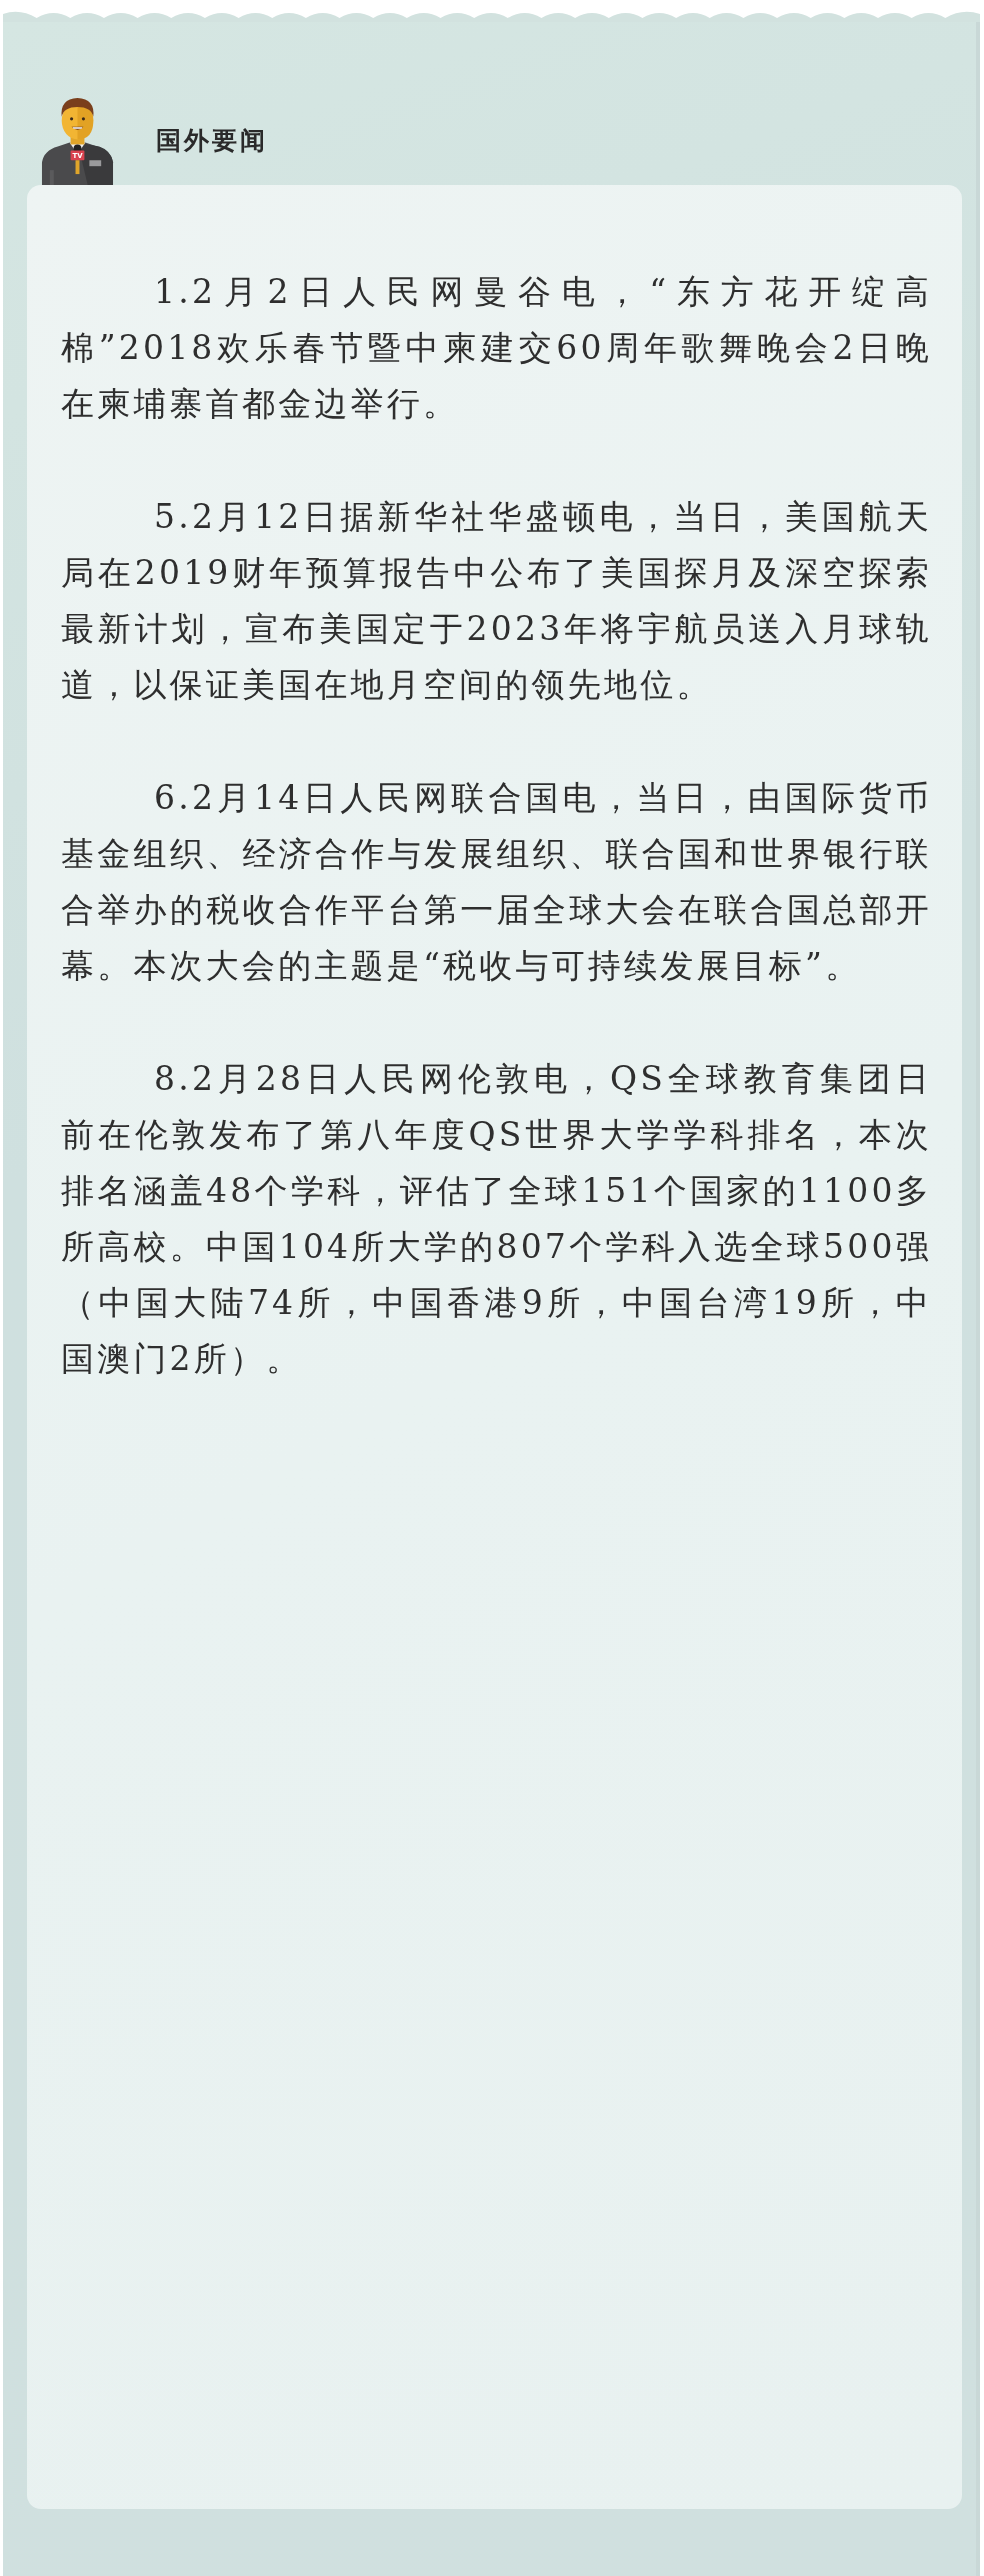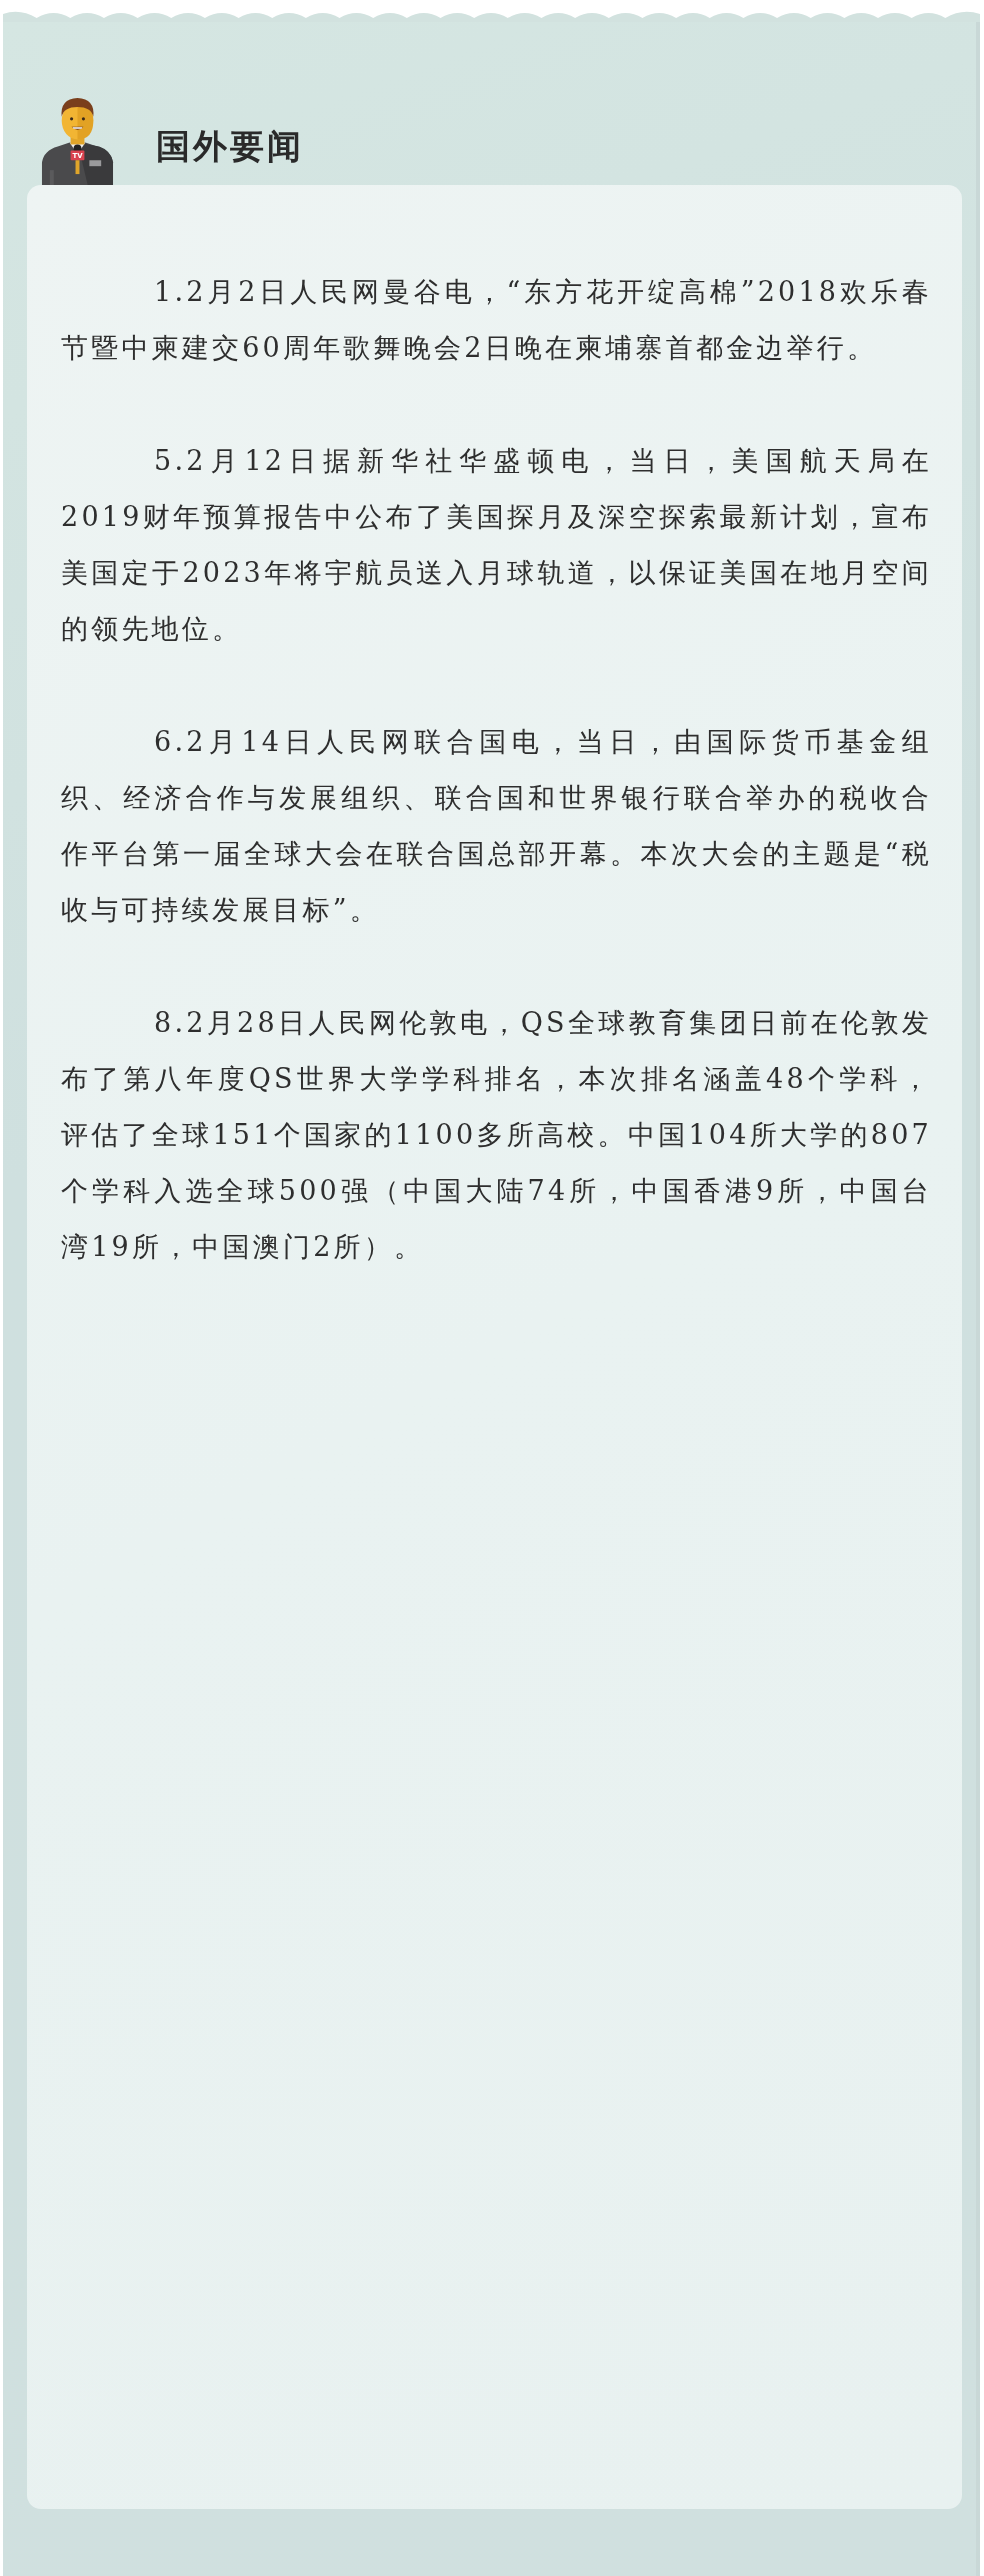--- a/index.html
+++ b/index.html
@@ -48,21 +48,21 @@
       position: absolute;
       left: 37px;
       top: 22px;
       width: 75px;
       height: 99px;
     }
     .title {
       position: absolute;
       left: 153px;
       top: 53px;
-      font-size: 34px;
+      font-size: 25px;
       font-weight: bold;
       color: #2a2a2a;
       letter-spacing: 3px;
       font-family: "DejaVu Serif", serif;
     }
     .card {
       position: absolute;
       left: 24px;
       top: 163px;
       width: 935px;
@@ -70,21 +70,21 @@
       background: linear-gradient(150deg, #eef4f3 0%, #e9f2f1 50%, #e8f1f0 100%);
       border-radius: 14px;
     }
     .items {
       position: absolute;
       left: 34px;
       top: 79px;
       width: 871px;
     }
     .item {
-      font-size: 27px;
+      font-size: 33px;
       line-height: 56px;
       color: #2e2e2e;
       text-indent: 93px;
       letter-spacing: 3.2px;
       text-align: justify;
       margin: 0 0 57px 0;
       font-family: "DejaVu Serif", serif;
       font-weight: normal;
     }
   </style>

